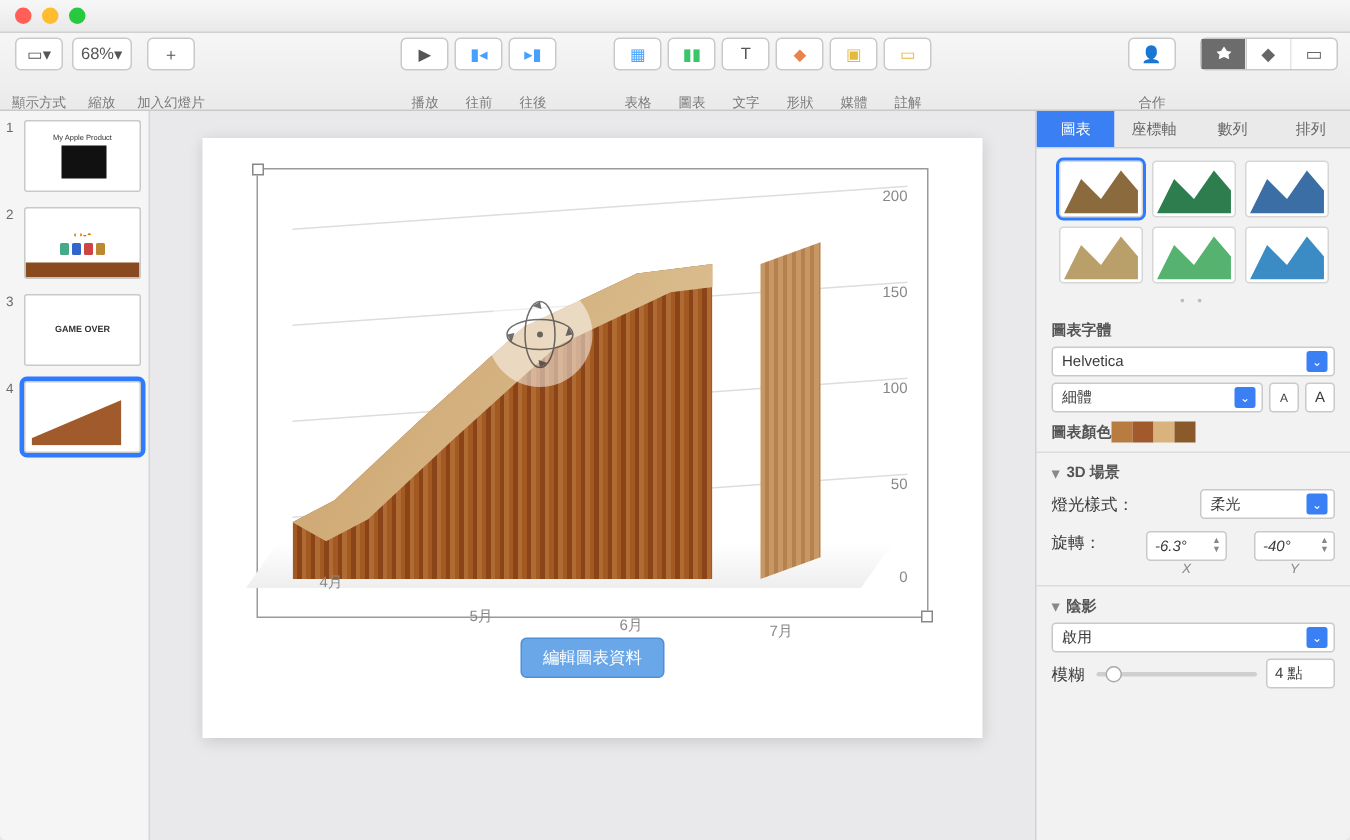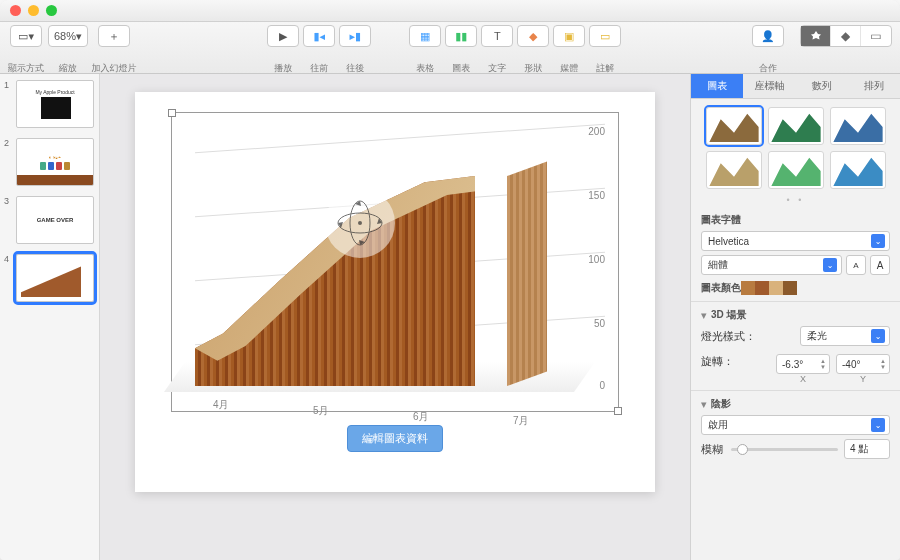--- a/index.html
+++ b/index.html
@@ -88,21 +88,21 @@
 
 .hr { height: 1px; background: #dcdcdc; margin: 6px -10px; }
 
 .field-row { display: flex; justify-content: space-between; align-items: center; margin: 4px 0; }
 .slider { flex: 1; height: 3px; background: #cfcfcf; border-radius: 2px; position: relative; margin-left: 8px; }
 .slider .knob { position: absolute; top: -4px; width: 11px; height: 11px; background: #fff; border: 1px solid #aaa; border-radius: 50%; }
 
 .mini-input { width: 54px; height: 20px; background: #fff; border: 1px solid #c9c9c9; border-radius: 3px; display: flex; align-items: center; justify-content: space-between; padding: 0 3px 0 5px; font-size: 10px; }
 .mini-input .spin { display: flex; flex-direction: column; font-size: 6px; color: #888; line-height: 6px; }
 .sub-label { font-size: 9px; color: #888; text-align: center; }
-.pair { display: flex; gap: 6px; }
+.pair { display: flex; gap: 18px; font-style: italic; }
 .pair > div { display: flex; flex-direction: column; align-items: center; }
 
 </style>
 </head>
 <body>
 
 <div class="window">
 
   <div class="titlebar">
     <div class="traffic">
@@ -276,21 +276,21 @@
               </svg>
           </div>
         </div>
 
         <div class="ytick" style="right:50px; top:34px">200</div>
         <div class="ytick" style="right:50px; top:98px">150</div>
         <div class="ytick" style="right:50px; top:162px">100</div>
         <div class="ytick" style="right:50px; top:226px">50</div>
         <div class="ytick" style="right:50px; top:288px">0</div>
 
-        <div class="xtick" style="left:78px; top:300px">4月</div>
+        <div class="xtick" style="left:78px; top:283px">4月</div>
         <div class="xtick" style="left:178px; top:306px">5月</div>
         <div class="xtick" style="left:278px; top:312px">6月</div>
         <div class="xtick" style="left:378px; top:316px">7月</div>
 
         <div class="edit-btn">編輯圖表資料</div>
       </div>
     </div>
 
     <div class="inspector">
       <div class="insp-tabs">

